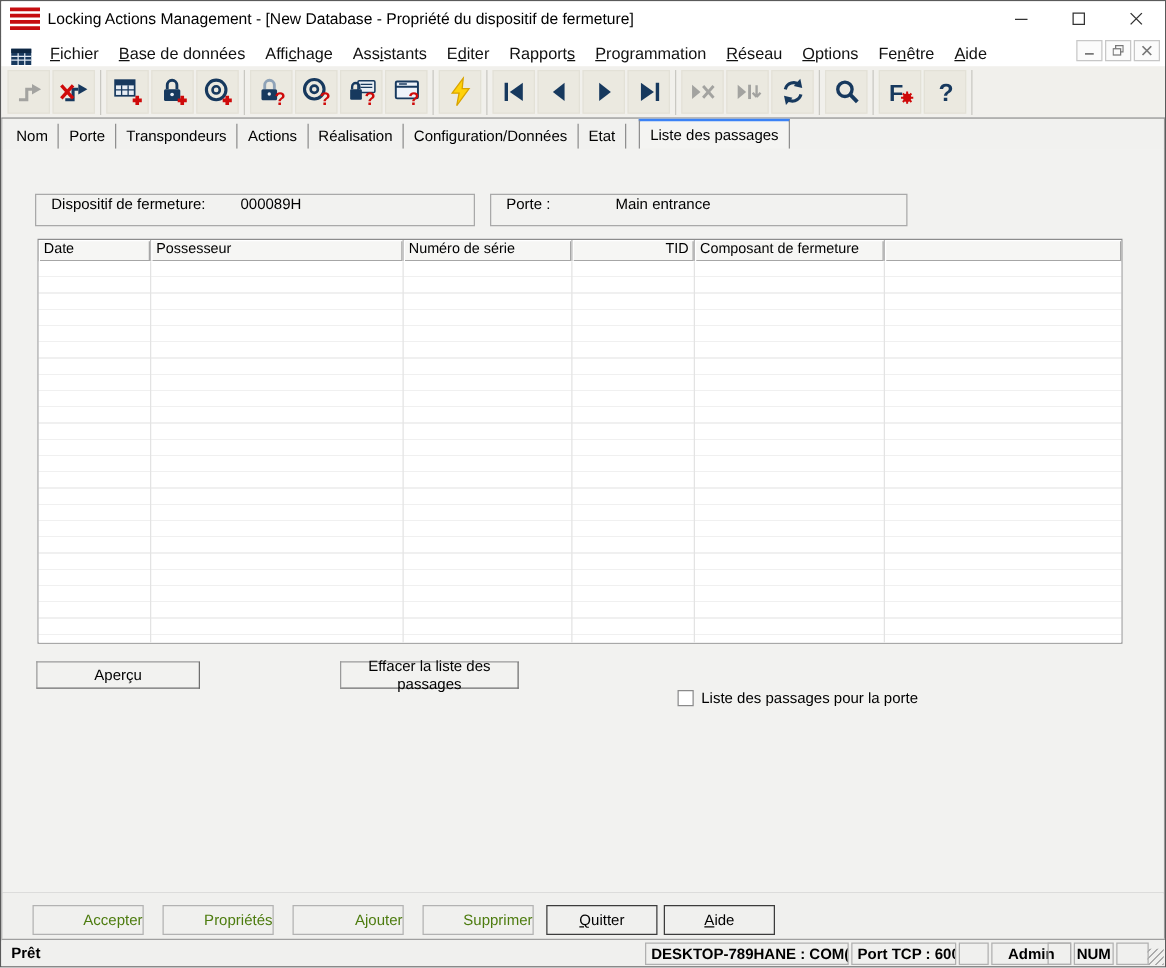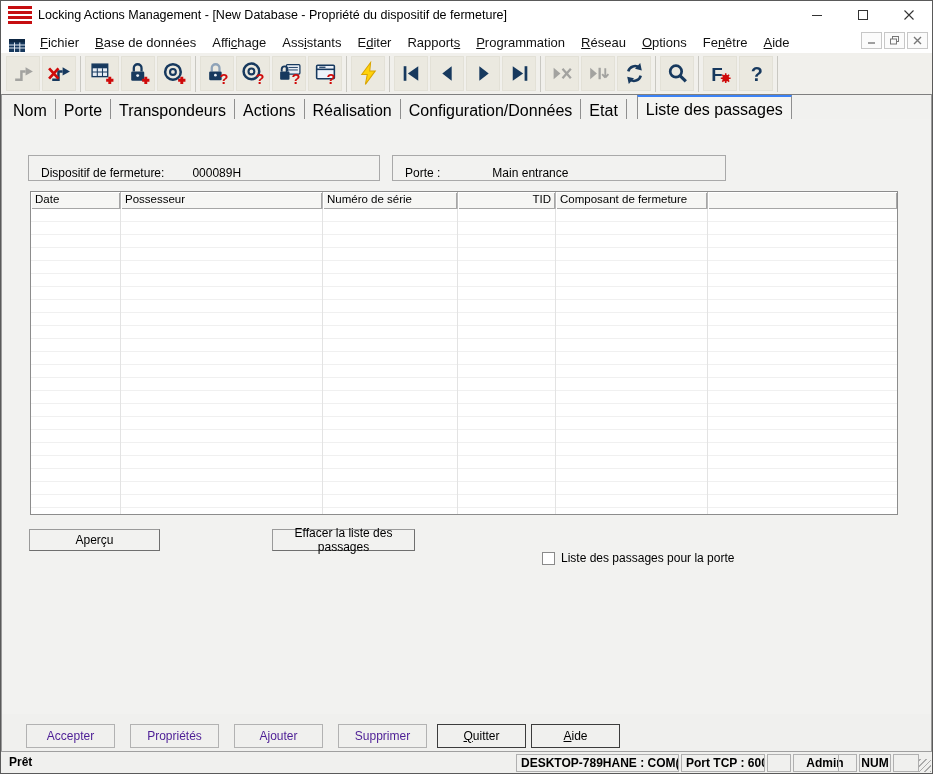--- a/index.html
+++ b/index.html
@@ -25,25 +25,25 @@
   .mdi-btn { width:21px; height:17px; border:1px solid #c7c7c7; background:#fbfbfb; display:flex; align-items:center; justify-content:center; }
   
   .toolbar { position:absolute; top:52px; left:0; right:0; height:41px; background:#f1f0ec; display:flex; align-items:center; padding-left:4px; }
   .tb { width:34px; height:35px; margin:0 1px; background:#ebe9e0; border:1px solid #e3e1d7; display:flex; align-items:center; justify-content:center; }
   .tb svg { width:25px; height:25px; }
   .sep { width:1px; height:36px; background:#c9c8c2; margin:0 3px; }
   
   .mdi-frame { position:absolute; top:93px; left:0; right:0; height:659px; background:#f1f1ef; border-top:1px solid #7f7f7f; border-left:1px solid #9a9a9a; border-right:1px solid #9a9a9a; }
   
   .tabbar { position:absolute; top:0; left:0; right:0; height:24px; display:flex; align-items:flex-end; padding-left:3px; background:#f1f1ef; }
-  .tab { height:20px; padding:3px 8px 0 8px; font-size:16px; color:#000; border-right:1px solid #8f8f8f; white-space:nowrap; }
+  .tab { height:20px; padding:3px 8px 0 8px; font-size:12px; color:#000; border-right:1px solid #8f8f8f; white-space:nowrap; }
   .tab.active { height:24px; padding-top:4px; background:#f4f4f2; border-left:1px solid #8f8f8f; border-top:2px solid #3b82f6; margin-left:10px;margin-top:35px; }
   
   .dialog { position:absolute; top:24px; left:0; right:0; height:596px; background:#f2f2f0; border-bottom:1px solid #a0a0a0; }
-  .fieldbox { position:absolute; height:26px; border:1px solid #a9a9a9; background:#f2f2f0; display:flex; align-items:flex-end; font-size:12px; color:#000; }
+  .fieldbox { position:absolute; height:26px; border:1px solid #a9a9a9; background:#f2f2f0; display:flex; align-items:flex-start; font-size:12px; color:#000; }
   .fb-device { left:26px; top:36px; width:352px; }
   .fb-door  { left:390px; top:36px; width:334px; }
   .fb-label { margin-left:12px; }
   .fb-device .fb-value { margin-left:28px; }
   .fb-door .fb-value { margin-left:52px; }
   
   .ptable { position:absolute; left:28px; top:72px; width:868px; height:324px; border:1px solid #8c8c8c; background:#fff; }
   .thead { display:flex; height:17px; background:#f6f6f4; }
   .th { font-size:11.5px; color:#000; padding:1px 4px 0 4px; border-right:1px solid #b9b9b9; box-shadow:inset 1px 1px 0 #ffffff, inset -1px -1px 0 #a6a6a6; white-space:nowrap; overflow:hidden; }
   .th.right { text-align:right; }
@@ -53,21 +53,21 @@
   .colline { position:absolute; top:0; bottom:0; width:1px; background:#e3e3e3; }
   
   .btn { position:absolute; height:22px; background:#f2f2f0; border:1px solid; border-color:#9a9a9a #6f6f6f #6f6f6f #9a9a9a; font-size:12px; color:#000; display:flex; align-items:center; justify-content:center; font-family:"Liberation Sans",sans-serif; }
   .btn-preview { left:27px; top:410px; width:131px; }
   .btn-clear   { left:270px; top:410px; width:143px; }
   .chkwrap { position:absolute; left:540px; top:412px; display:flex; align-items:center; gap:6px; font-size:12px; color:#000;margin-top:20px; }
   .chk { width:13px; height:13px; border:1px solid #8a8a8a; background:#fff; appearance:none; -webkit-appearance:none; margin:0; }
   
   .bottombar { position:absolute; left:0; right:0; bottom:0; height:39px; background:#f0f0ee; }
   .dlgbtn { position:absolute; top:10px; width:89px; height:24px; font-size:12px; display:flex; align-items:center; justify-content:center; background:#f0f0ee; }
-  .dlgbtn.disabled { border:1px solid #b2b2b2; color:#4c1d95; }
+  .dlgbtn.disabled { border:1px solid #b2b2b2; color:#4d7c0f;justify-content:flex-end; }
   .dlgbtn.enabled { border:1px solid #3c3c3c; color:#000; }
   .b-accept{left:24px}.b-props{left:128px}.b-add{left:232px}.b-del{left:336px}.b-quit{left:435px}.b-help{left:529px}
   
   .statusbar { position:absolute; left:0; right:0; bottom:0; height:22px; background:#f0f0ee; border-top:1px solid #9f9f9f; font-size:12px; color:#000;font-weight:bold; }
   .st-ready { position:absolute; left:8px; top:3px; }
   .st-cell { position:absolute; top:2px; height:18px; border:1px solid #b0b0b0; display:flex; align-items:center; padding:0 4px; white-space:nowrap; overflow:hidden; }
   .st-host{left:515px; width:163px;} .st-port{left:680px; width:84px;}
   .st-b1{left:766px; width:24px;} .st-user{left:792px; width:64px; justify-content:center;}
   .st-b2{left:837px; width:19px;} .st-num{left:858px; width:32px; justify-content:center;}
   .st-b3{left:892px; width:26px;}

